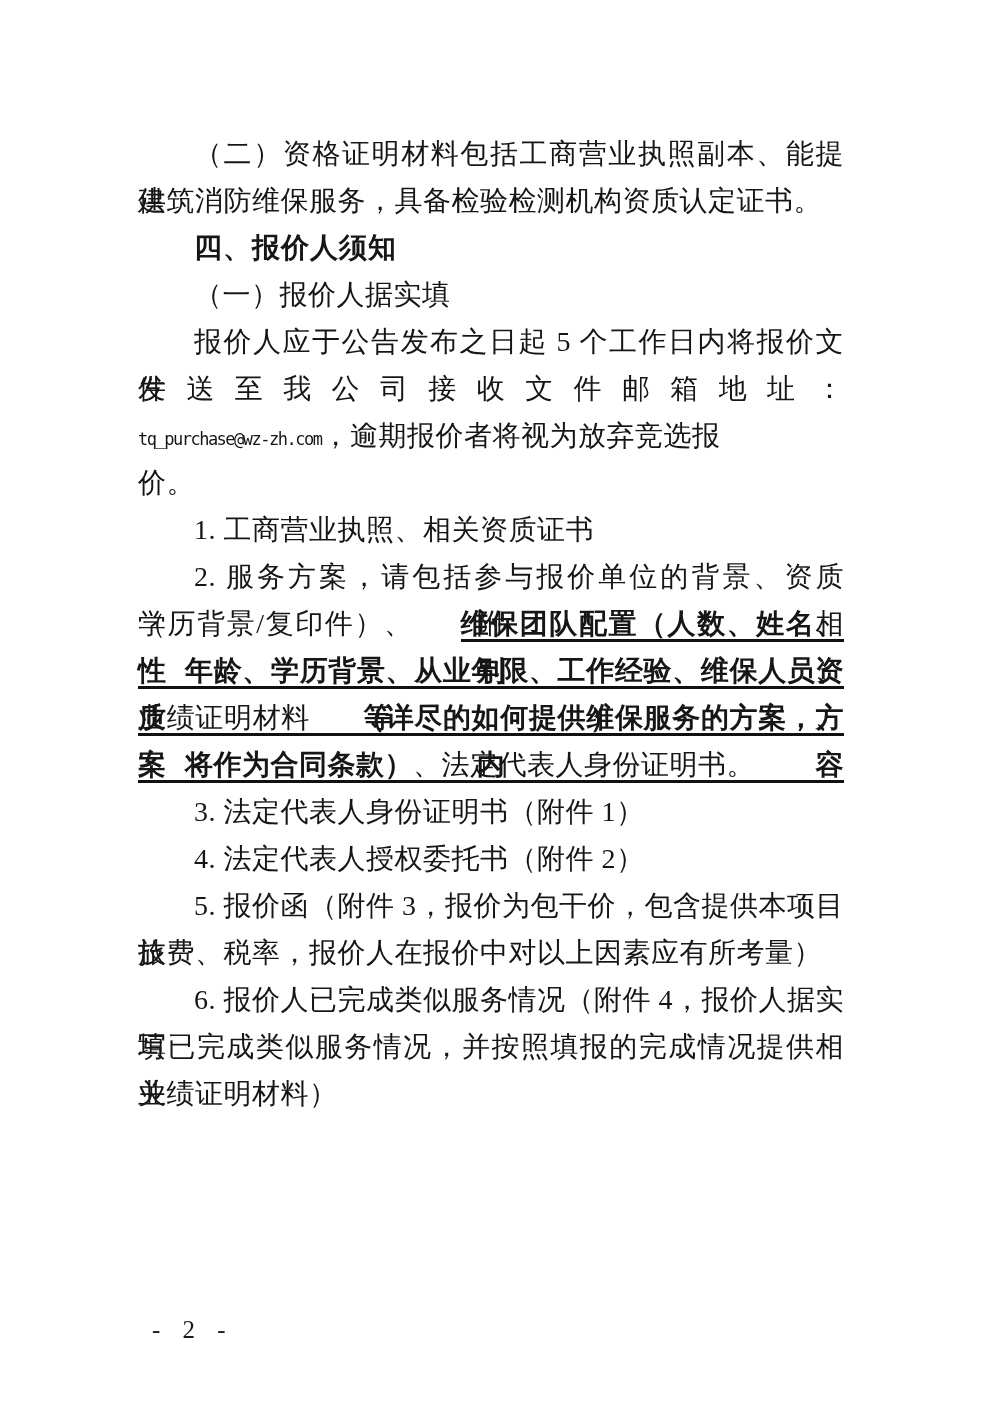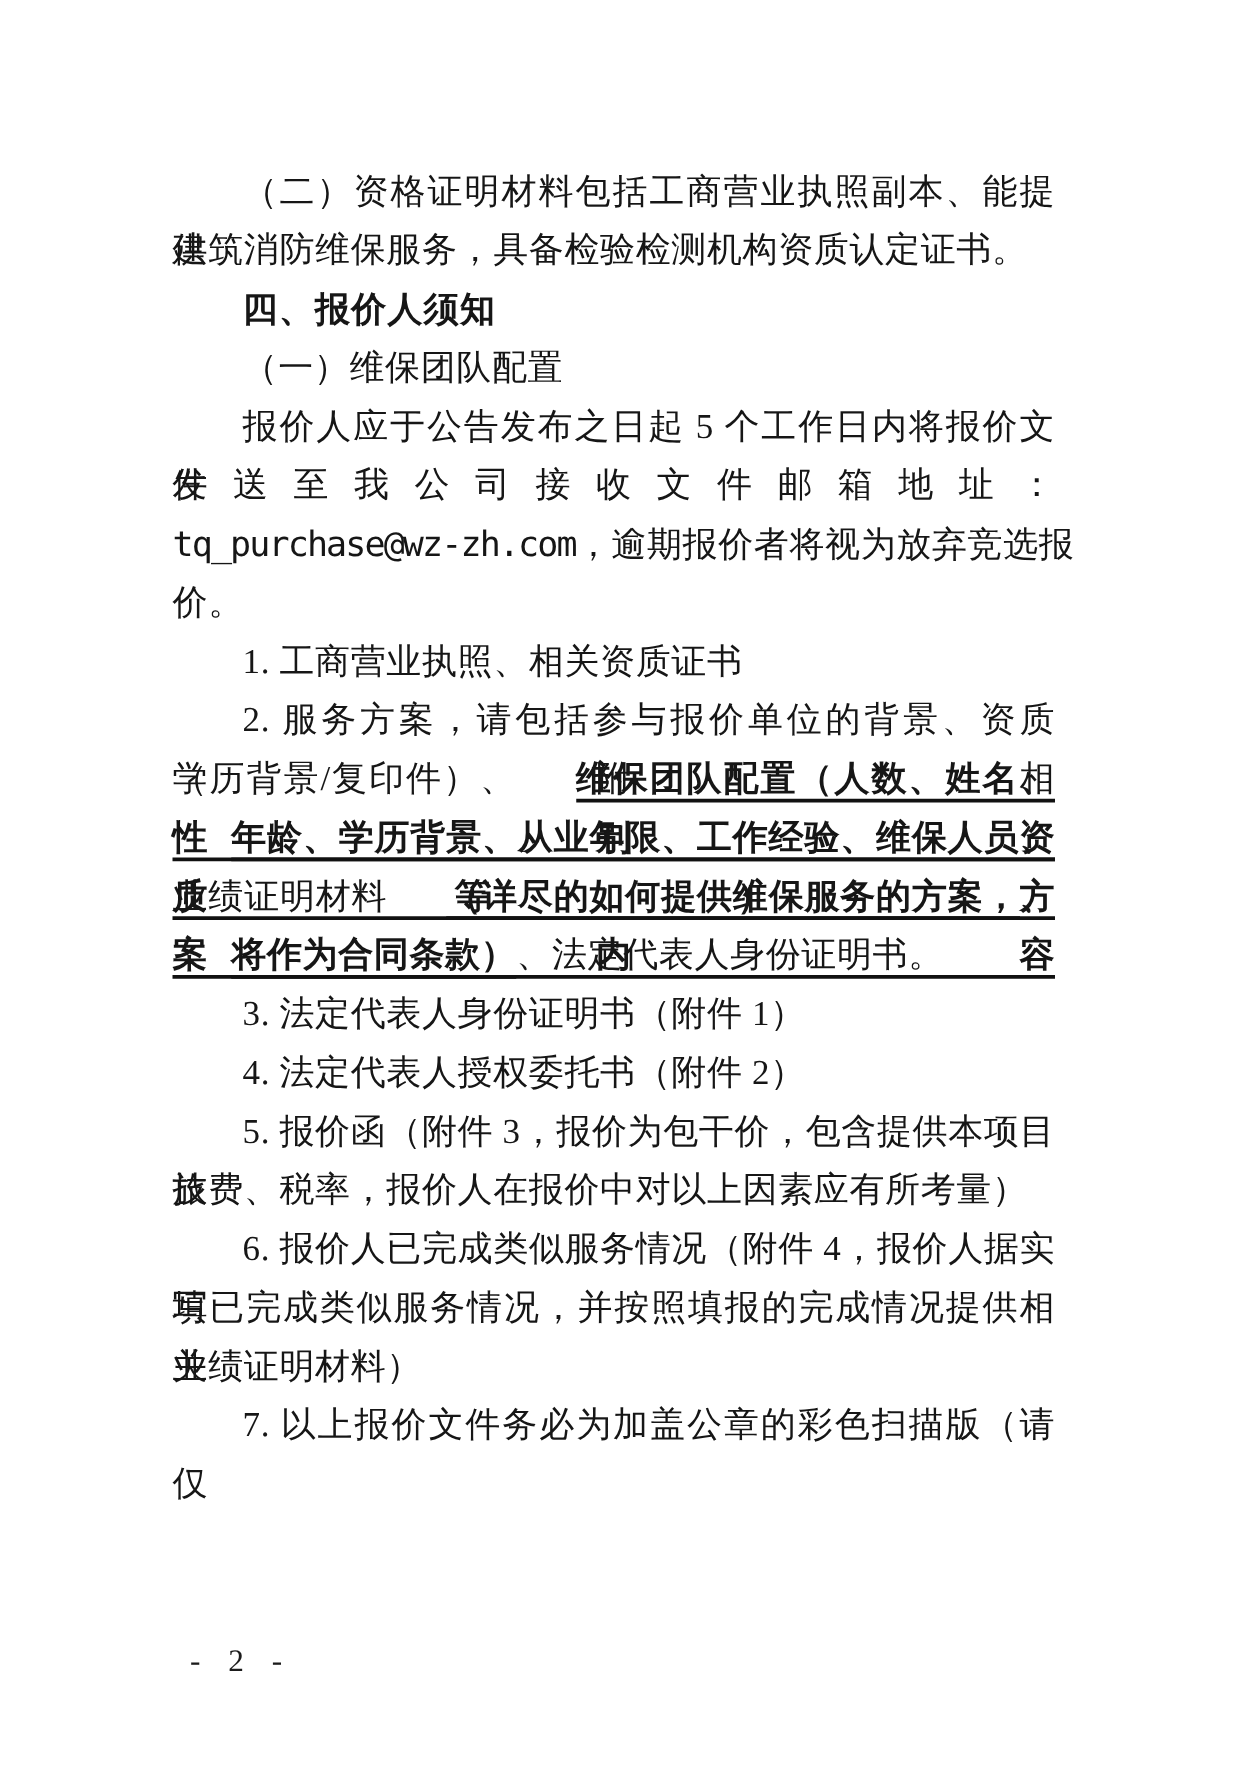--- a/index.html
+++ b/index.html
@@ -42,40 +42,40 @@
     margin-left:47px;
   }
   .seg-h{
     font-weight:bold;
     font-family:"Liberation Sans","DejaVu Sans",sans-serif;
     letter-spacing:1px;
     margin-top:44px;
   }
   .seg-m{
     font-family:"DejaVu Sans Mono","Liberation Mono",monospace;
-    font-size:28px;
+    font-size:17px;
     letter-spacing:-1.5px;
   }
   .footer{
     position:absolute;
     left:152px;top:1316px;
     font-size:25px;
     letter-spacing:8px;
     font-family:"Liberation Serif","DejaVu Serif",serif;
     color:#1b1b1b;
   }
 </style>
 </head>
 <body>
 
 <div class="page">
     <div class="line indent fill"><span class="seg-n">（二）资格证明材料包括工商营业执照副本、能提供</span></div>
     <div class="line"><span class="seg-n">建筑消防维保服务，具备检验检测机构资质认定证书。</span></div>
     <div class="line indent"><span class="seg-h">四、报价人须知</span></div>
-    <div class="line indent"><span class="seg-n">（一）维保团队配置</span></div>
+    <div class="line indent"><span class="seg-n">（一）报价人据实填</span></div>
     <div class="line indent fill"><span class="seg-n">报价人应于公告发布之日起 5 个工作日内将报价文件</span></div>
     <div class="line spread">
       <span class="seg-n">发</span>
       <span class="seg-n">送</span>
       <span class="seg-n">至</span>
       <span class="seg-n">我</span>
       <span class="seg-n">公</span>
       <span class="seg-n">司</span>
       <span class="seg-n">接</span>
       <span class="seg-n">收</span>
@@ -95,16 +95,15 @@
     <div class="line fill"><span class="seg-bu">年龄、学历背景、从业年限、工作经验、维保人员资质等）</span><span class="seg-b">、</span></div>
     <div class="line fill"><span class="seg-n">业绩证明材料</span><span class="seg-bu">（详尽的如何提供维保服务的方案，方案内容</span></div>
     <div class="line"><span class="seg-bu">将作为合同条款）</span><span class="seg-n">、法定代表人身份证明书。</span></div>
     <div class="line indent"><span class="seg-n">3. 法定代表人身份证明书（附件 1）</span></div>
     <div class="line indent"><span class="seg-n">4. 法定代表人授权委托书（附件 2）</span></div>
     <div class="line indent fill"><span class="seg-n">5. 报价函（附件 3，报价为包干价，包含提供本项目技</span></div>
     <div class="line"><span class="seg-n">旅费、税率，报价人在报价中对以上因素应有所考量）</span></div>
     <div class="line indent fill"><span class="seg-n">6. 报价人已完成类似服务情况（附件 4，报价人据实填</span></div>
     <div class="line fill"><span class="seg-n">写已完成类似服务情况，并按照填报的完成情况提供相关</span></div>
     <div class="line"><span class="seg-n">业绩证明材料）</span></div>
-    <div class="line indent fill"><span class="seg-n">7. 以上报价文件务必为加盖公章的彩色扫描版（请仅</span></div>
   </div>
 
 <div class="footer">- 2 -</div>
 
 </body></html>

